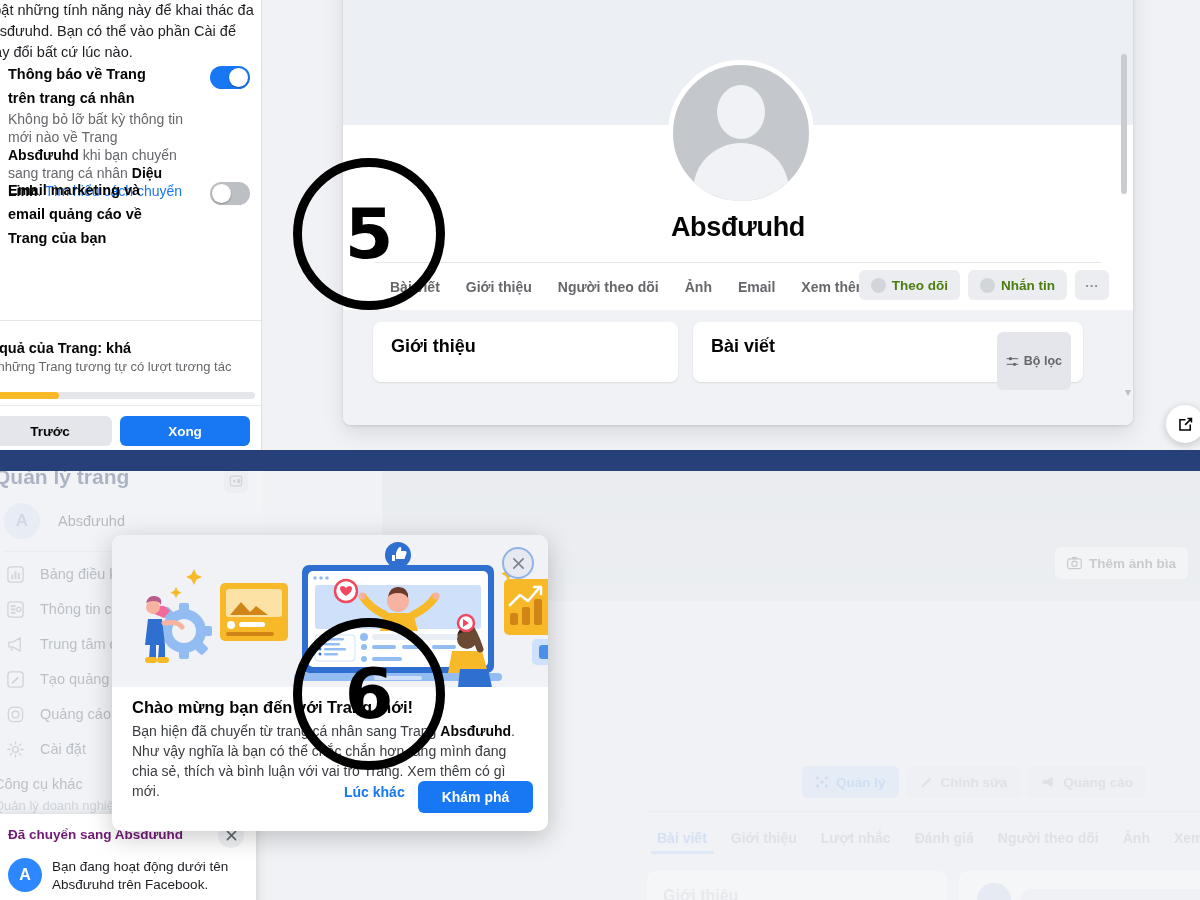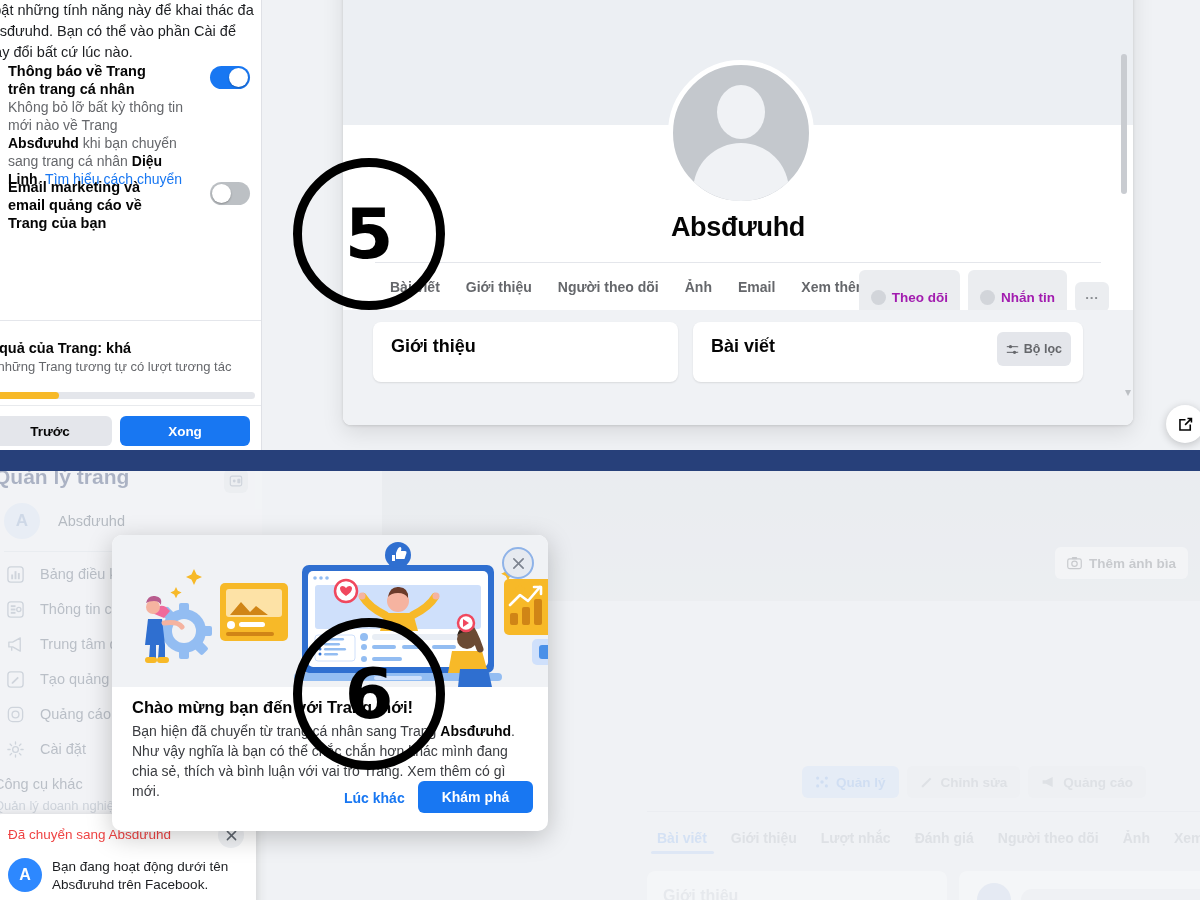--- a/index.html
+++ b/index.html
@@ -15,21 +15,21 @@
   
   .left-panel{
     position:absolute;left:0;top:0;width:262px;height:450px;background:#ffffff;
     border-right:1px solid #dfe1e6;box-sizing:border-box;overflow:hidden;
   }
   .lp-intro{
     position:absolute;left:-18px;top:0;width:278px;
     font-size:14.5px;line-height:21px;color:#1c1e21;
   }
   .setting-row{position:absolute;left:8px;width:246px;}
-  .setting-title{font-size:14.5px;font-weight:700;color:#050505;line-height:18px;width:168px;}
+  .setting-title{font-size:14.5px;font-weight:700;color:#050505;line-height:24px;width:168px;}
   .setting-desc{font-size:14px;line-height:18px;color:#65676b;width:175px;margin-top:0;}
   .setting-desc b{color:#050505;font-weight:700;}
   .lnk{color:#1877f2;}
   .toggle{position:absolute;right:4px;top:4px;width:40px;height:23px;border-radius:12px;}
   .toggle.on{background:#1877f2;}
   .toggle.off{background:#bcc0c4;}
   .toggle .knob{position:absolute;top:2px;width:19px;height:19px;border-radius:50%;background:#fff;box-shadow:0 1px 2px rgba(0,0,0,.28);}
   .toggle.on .knob{right:2px;}
   .toggle.off .knob{left:2px;}
 
@@ -54,28 +54,28 @@
     background:#c4c8cd;border:5px solid #ffffff;overflow:hidden;
   }
   .avatar-big .head{position:absolute;left:50%;top:20px;transform:translateX(-50%);width:48px;height:54px;border-radius:50%;background:#f0f2f5;}
   .avatar-big .body{position:absolute;left:50%;top:78px;transform:translateX(-50%);width:96px;height:70px;border-radius:48px 48px 0 0;background:#f0f2f5;}
   .fb-pagename{position:absolute;left:0;top:272px;width:790px;text-align:center;font-size:27px;font-weight:700;color:#050505;letter-spacing:-.3px;}
   .fb-navdiv{position:absolute;left:32px;top:322px;width:726px;height:1px;background:#e4e6eb;}
   .fb-nav{position:absolute;left:34px;top:333px;display:flex;align-items:center;gap:0px;}
   .fb-nav .tab{font-size:14px;color:#65676b;font-weight:600;padding:6px 13px;border-radius:6px;white-space:nowrap;}
   .fb-nav .tab.dd::after{content:"\25BE";margin-left:6px;font-size:11px;}
   .fb-actions{position:absolute;right:24px;top:330px;display:flex;gap:8px;align-items:center;}
-  .fb-actions .abtn{height:30px;border-radius:6px;background:#ebedf0;color:#a21caf;font-size:13.5px;font-weight:700;display:flex;align-items:center;gap:6px;padding:12px 12px;}
+  .fb-actions .abtn{height:30px;border-radius:6px;background:#ebedf0;color:#4d7c0f;font-size:13.5px;font-weight:700;display:flex;align-items:center;gap:6px;padding:0 12px;}
   .fb-actions .abtn.sq{width:34px;padding:0;justify-content:center;color:#8a8d91;}
   .ico-circ{width:15px;height:15px;border-radius:50%;background:#d2d5da;display:inline-block;}
   .fb-body{position:absolute;left:0;top:370px;width:790px;height:115px;background:#f0f2f5;padding-top:10px;box-sizing:border-box;}
   .col-left{position:absolute;left:30px;top:382px;width:305px;height:60px;background:#fff;border-radius:8px;box-shadow:0 1px 2px rgba(0,0,0,.1);}
   .col-right{position:absolute;left:350px;top:382px;width:390px;height:60px;background:#fff;border-radius:8px;box-shadow:0 1px 2px rgba(0,0,0,.1);}
   .card-h{position:absolute;left:18px;top:14px;font-size:18px;font-weight:700;color:#050505;}
-  .filter-btn{position:absolute;right:12px;top:10px;height:26px;border-radius:6px;background:#e4e6eb;color:#65676b;font-size:12.5px;font-weight:600;display:flex;align-items:center;gap:5px;padding:4px 9px;}
+  .filter-btn{position:absolute;right:12px;top:10px;height:26px;border-radius:6px;background:#e4e6eb;color:#65676b;font-size:12.5px;font-weight:600;display:flex;align-items:center;gap:5px;padding:16px 9px;}
   .scroll-track{position:absolute;right:3px;top:4px;width:6px;height:477px;}
   .scroll-thumb{position:absolute;right:3px;top:110px;width:6px;height:140px;border-radius:3px;background:#c9ccd1;}
   .scroll-caret{position:absolute;right:2px;bottom:26px;color:#bcc0c4;font-size:12px;}
   .edit-fab{
     position:absolute;left:1166px;top:405px;width:38px;height:38px;border-radius:50%;background:#fff;
     box-shadow:0 2px 8px rgba(0,0,0,.2);display:flex;align-items:center;justify-content:center;
   }
 
   
   #navy-band{position:absolute;left:0;top:450px;width:1200px;height:21px;background:#27407a;}
@@ -95,21 +95,21 @@
   .sb-ico{width:22px;height:22px;flex:0 0 22px;display:flex;align-items:center;justify-content:center;color:#8b96a8;}
   .sb-lbl{font-size:14.5px;color:#4a5568;white-space:nowrap;}
   .sb-sect{position:absolute;left:-6px;font-size:14.5px;color:#4a5568;}
   .sb-sect-sub{position:absolute;left:-6px;font-size:13px;color:#8b96a8;line-height:17px;width:272px;}
   .sb-chev{position:absolute;right:14px;color:#9aa3b2;font-size:12px;}
 
   .toast{
     position:absolute;left:-6px;top:343px;width:262px;height:100px;background:#fff;border-radius:8px;
     box-shadow:0 2px 12px rgba(0,0,0,.18);
   }
-  .toast-title{position:absolute;left:14px;top:13px;font-size:13.5px;font-weight:400;color:#ef4444;}
+  .toast-title{position:absolute;left:14px;top:13px;font-size:13.5px;font-weight:700;color:#701a75;}
   .toast-x{position:absolute;right:12px;top:8px;width:26px;height:26px;border-radius:50%;background:#f0f2f5;color:#606770;display:flex;align-items:center;justify-content:center;font-size:14px;}
   .toast-av{position:absolute;left:14px;top:44px;width:34px;height:34px;border-radius:50%;background:#2d88ff;color:#fff;font-size:16px;font-weight:700;display:flex;align-items:center;justify-content:center;}
   .toast-body{position:absolute;left:58px;top:44px;width:190px;font-size:13.5px;line-height:18px;color:#1c1e21;}
 
   
   .bg-page{position:absolute;left:262px;top:0;width:938px;height:429px;background:#f0f2f5;}
   .bg-cover{position:absolute;left:120px;top:-130px;width:830px;height:260px;background:linear-gradient(180deg,#d9dde2 0%,#e4e7eb 100%);border-radius:0 0 10px 10px;}
   .cover-btn{position:absolute;right:24px;bottom:22px;height:32px;border-radius:6px;background:#ffffff;color:#65676b;font-size:13.5px;font-weight:700;display:flex;align-items:center;gap:7px;padding:0 12px;opacity:.85;}
   .bg-actionbar{position:absolute;left:540px;top:295px;display:flex;gap:8px;}
   .bg-actionbar .b{height:32px;border-radius:6px;display:flex;align-items:center;gap:7px;padding:0 13px;font-size:13.5px;font-weight:700;}
@@ -134,21 +134,21 @@
   }
   .modal-illus{position:absolute;left:0;top:0;width:436px;height:152px;background:#f0f2f5;}
   .modal-x{
     position:absolute;right:14px;top:12px;width:32px;height:32px;border-radius:50%;
     background:#e6eaf0;color:#7d8490;display:flex;align-items:center;justify-content:center;font-size:16px;
     border:2px solid #8fb3e8;box-sizing:border-box;
   }
   .modal-h{position:absolute;left:20px;top:163px;font-size:16.5px;font-weight:700;color:#050505;}
   .modal-p{position:absolute;left:20px;top:186px;width:400px;font-size:14px;line-height:20px;color:#3a3c40;}
   .modal-p b{font-weight:700;color:#050505;}
-  .modal-later{position:absolute;left:232px;top:255px;font-size:14px;font-weight:700;color:#1877f2;}
+  .modal-later{position:absolute;left:232px;top:249px;font-size:14px;font-weight:700;color:#1877f2;}
   .modal-cta{position:absolute;left:306px;top:246px;width:115px;height:32px;border-radius:6px;background:#1877f2;color:#fff;font-size:14px;font-weight:700;display:flex;align-items:center;justify-content:center;}
 
   
   .badge{
     position:absolute;width:134px;height:134px;border-radius:50%;border:9px solid #000;
     background:transparent;display:flex;align-items:center;justify-content:center;
     font-size:70px;font-weight:700;color:#000;line-height:1;z-index:50;
     font-family:"DejaVu Sans",sans-serif;
   }
   #badge5{left:293px;top:158px;}
@@ -547,20 +547,20 @@
     <div class="modal-x">
       <svg width="13" height="13" viewBox="0 0 14 14">
           <g stroke="#7d8490" stroke-width="1.8" stroke-linecap="round">
             <line x1="2" y1="2" x2="12" y2="12"></line>
             <line x1="12" y1="2" x2="2" y2="12"></line>
           </g>
         </svg>
     </div>
 
     <div class="modal-h">Chào mừng bạn đến với Trang mới!</div>
-    <div class="modal-p"><span>Bạn hiện đã chuyển từ trang cá nhân sang Trang </span><b>Absđưuhd</b><span>. Như vậy nghĩa là bạn có thể chắc chắn hơn khác mình đang chia sẻ, thích và bình luận với vai trò Trang. Xem thêm có gì mới.</span></div>
+    <div class="modal-p"><span>Bạn hiện đã chuyển từ trang cá nhân sang Trang </span><b>Absđưuhd</b><span>. Như vậy nghĩa là bạn có thể chắc chắn hơn rằng mình đang chia sẻ, thích và bình luận với vai trò Trang. Xem thêm có gì mới.</span></div>
     <div class="modal-later">Lúc khác</div>
     <div class="modal-cta">Khám phá</div>
   </div>
 </div>
 
 <div class="badge" id="badge5">5</div>
 <div class="badge" id="badge6">6</div>
 
 </body></html>

